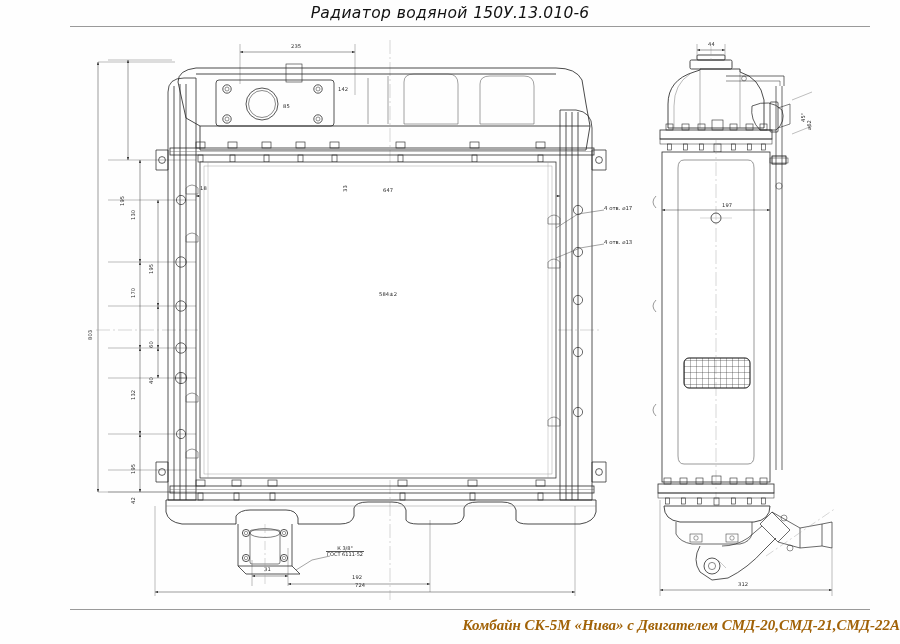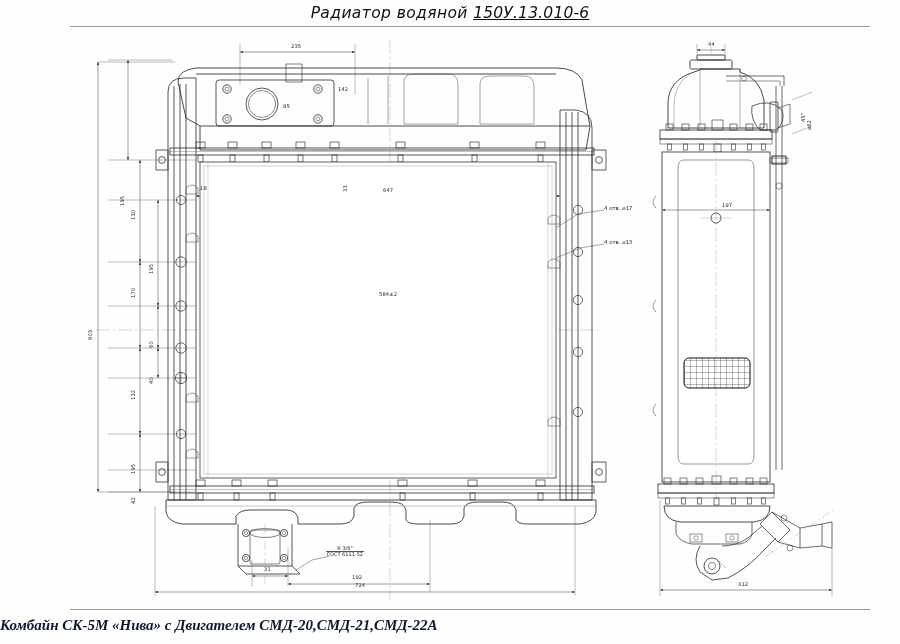--- a/index.html
+++ b/index.html
@@ -30,33 +30,32 @@
     text-align: center;
     font-family: "DejaVu Sans", sans-serif;
     font-style: italic;
     font-size: 15.5px;
     letter-spacing: 0.4px;
     color: #111;
     white-space: nowrap;
   }
   .title .code {
     letter-spacing: 0.2px;
-    text-decoration: underline;
   }
   .caption {
     position: absolute;
     bottom: 10px;
     left: 0;
     width: 900px;
-    text-align: left;
+    text-align: right;
     font-family: "Liberation Serif", serif;
     font-style: italic;
     font-weight: 700;
     font-size: 15px;
-    color: #0f172a;
+    color: #a16207;
     white-space: nowrap;
   }
   .rule {
     position: absolute;
     left: 70px;
     width: 800px;
     height: 1px;
     background: #9a9a9a;
   }
   #rule-top { top: 26px; }

